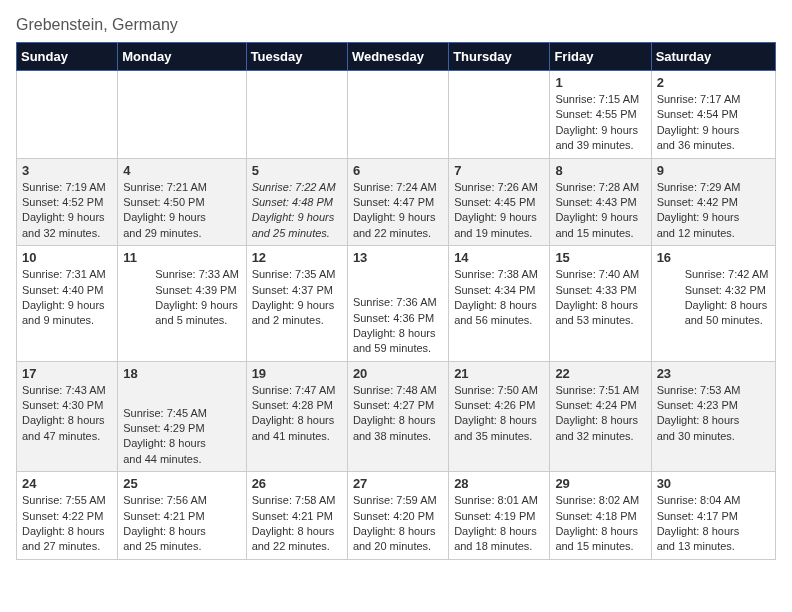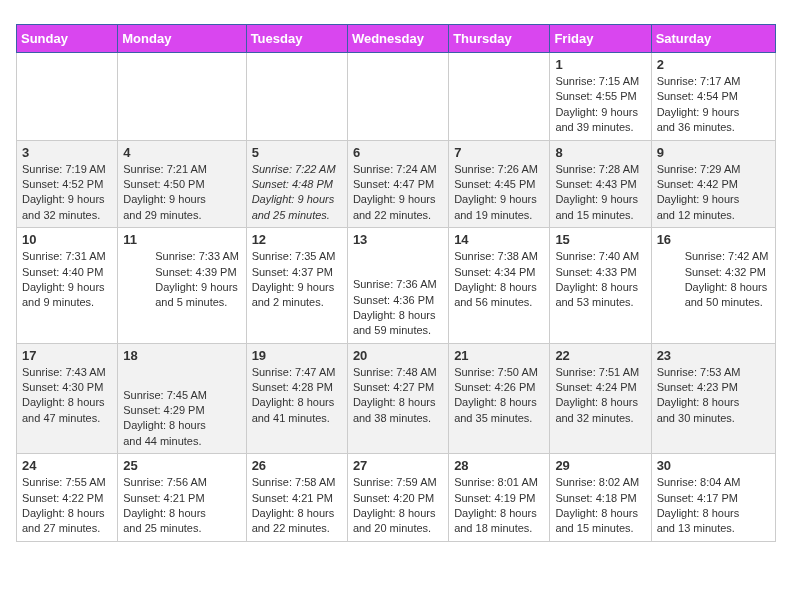--- a/index.html
+++ b/index.html
@@ -50,21 +50,21 @@
     }
     .location {
       font-size: 16px;
       color: #555;
     }
     table {
       width: 100%;
       border-collapse: collapse;
     }
     thead tr th {
-      background-color: #d946ef;
+      background-color: #0f172a;
       color: #fff;
       font-size: 13px;
       font-weight: bold;
       padding: 6px 4px;
       text-align: left;
       border: 1px solid #3a60a8;
     }
     tbody tr td {
       vertical-align: top;
       border: 1px solid #ccc;
@@ -91,20 +91,21 @@
     }
     .empty {
       background: #fff !important;
     }
   </style>
 </head>
 <body>
 
 <div class="header">
   <div class="title-block">
+    <div class="location">Grebenstein, Germany</div>
   </div>
 </div>
 
 <table>
   <thead>
     <tr>
     <th>Sunday</th>
         <th>Monday</th>
         <th>Tuesday</th>
         <th>Wednesday</th>

